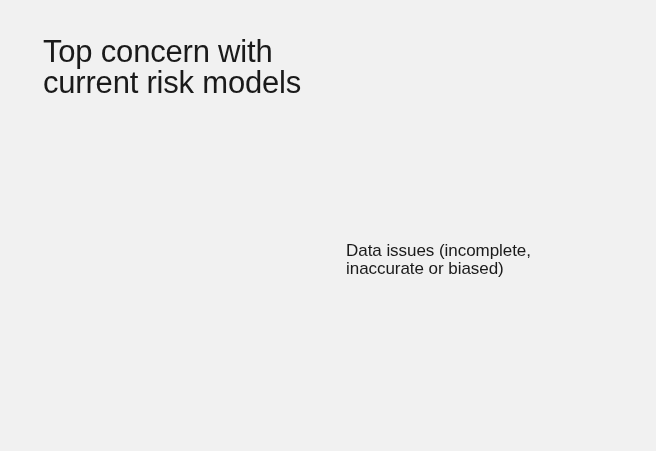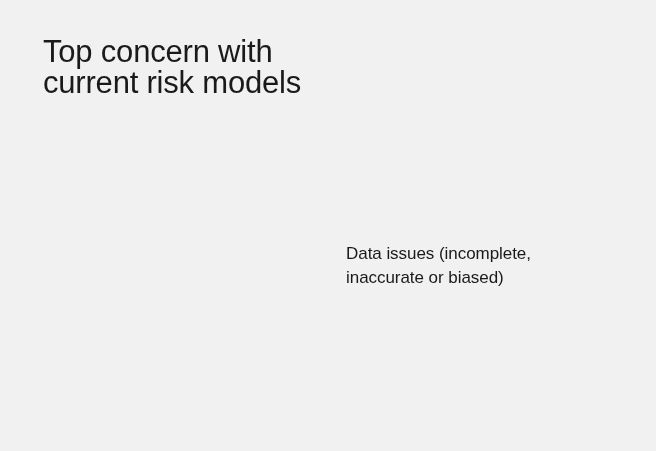--- a/index.html
+++ b/index.html
@@ -43,21 +43,21 @@
   
   .body-label {
     position: absolute;
     left: 346px;
     top: 242px;
     width: 215px;
     margin: 0;
     font-family: "Liberation Sans", sans-serif;
     font-size: 17px;
     font-weight: 400;
-    line-height: 24px;
+    line-height: 18px;
     letter-spacing: -0.05px;
     color: #1a1a1a;
     white-space: pre-line;
   }
 </style>
 </head>
 <body>
 
 <div class="slide">
 

